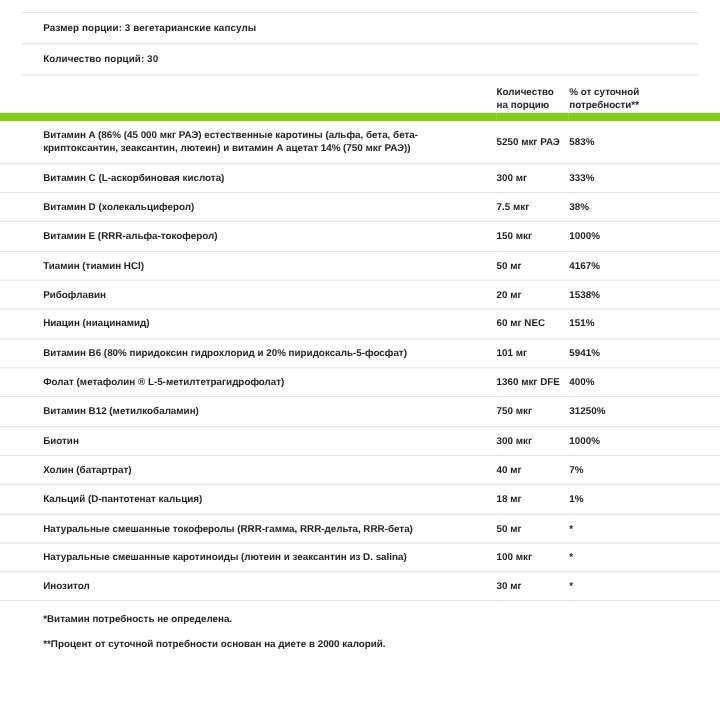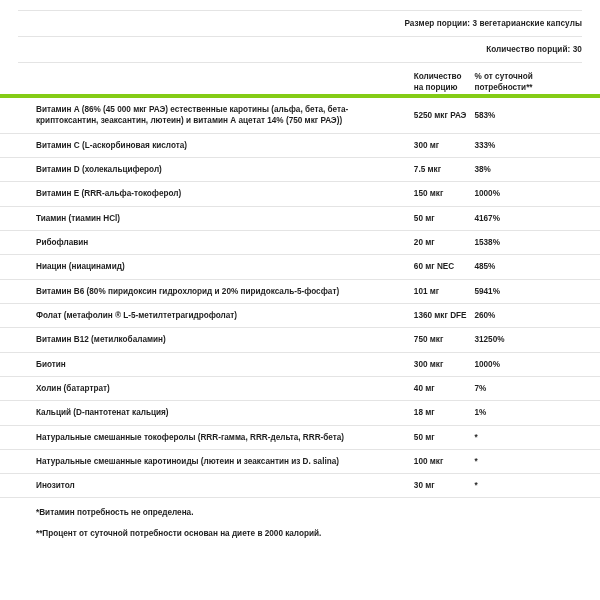--- a/index.html
+++ b/index.html
@@ -15,21 +15,20 @@
     width: 600px;
     height: 600px;
     position: relative;
     background: #ffffff;
     overflow: hidden;
     color: #222222;
   }
   .pad {
     padding-left: 36px;
     padding-right: 18px;
-    justify-content: flex-end;
   }
   .hr {
     height: 1px;
     background: #e4e4e4;
     margin: 0 18px 0 18px;
   }
 
   
   .serving-row {
     display: flex;
@@ -50,21 +49,21 @@
   .nut-table td, .nut-table th {
     vertical-align: middle;
     border-bottom: 1px solid #e4e4e4;
     padding: 0;
   }
   .col-name  { width: 389px; }
   .col-amt   { width: 57px; }
   .col-pct   { width: 118px; }
 
   .head-row td {
-    border-bottom: 4px solid #84cc16;
+    border-bottom: 7px solid #84cc16;
     padding-top: 8px;
     padding-bottom: 1px;
   }
   .head-txt {
     font-size: 8.2px;
     font-weight: bold;
     line-height: 1.35;
     color: #1f1f1f;
   }
   .cell-name {
@@ -173,31 +172,31 @@
           <td class="cell-pct">4167%</td>
         </tr>
         <tr>
           <td class="cell-name">Рибофлавин</td>
           <td class="cell-amt">20 мг</td>
           <td class="cell-pct">1538%</td>
         </tr>
         <tr>
           <td class="cell-name">Ниацин (ниацинамид)</td>
           <td class="cell-amt">60 мг NEC</td>
-          <td class="cell-pct">485%</td>
+          <td class="cell-pct">151%</td>
         </tr>
         <tr>
           <td class="cell-name">Витамин B6 (80% пиридоксин гидрохлорид и 20% пиридоксаль-5-фосфат)</td>
           <td class="cell-amt">101 мг</td>
           <td class="cell-pct">5941%</td>
         </tr>
         <tr>
           <td class="cell-name">Фолат (метафолин ® L-5-метилтетрагидрофолат)</td>
           <td class="cell-amt">1360 мкг DFE</td>
-          <td class="cell-pct">260%</td>
+          <td class="cell-pct">400%</td>
         </tr>
         <tr>
           <td class="cell-name">Витамин B12 (метилкобаламин)</td>
           <td class="cell-amt">750 мкг</td>
           <td class="cell-pct">31250%</td>
         </tr>
         <tr>
           <td class="cell-name">Биотин</td>
           <td class="cell-amt">300 мкг</td>
           <td class="cell-pct">1000%</td>

